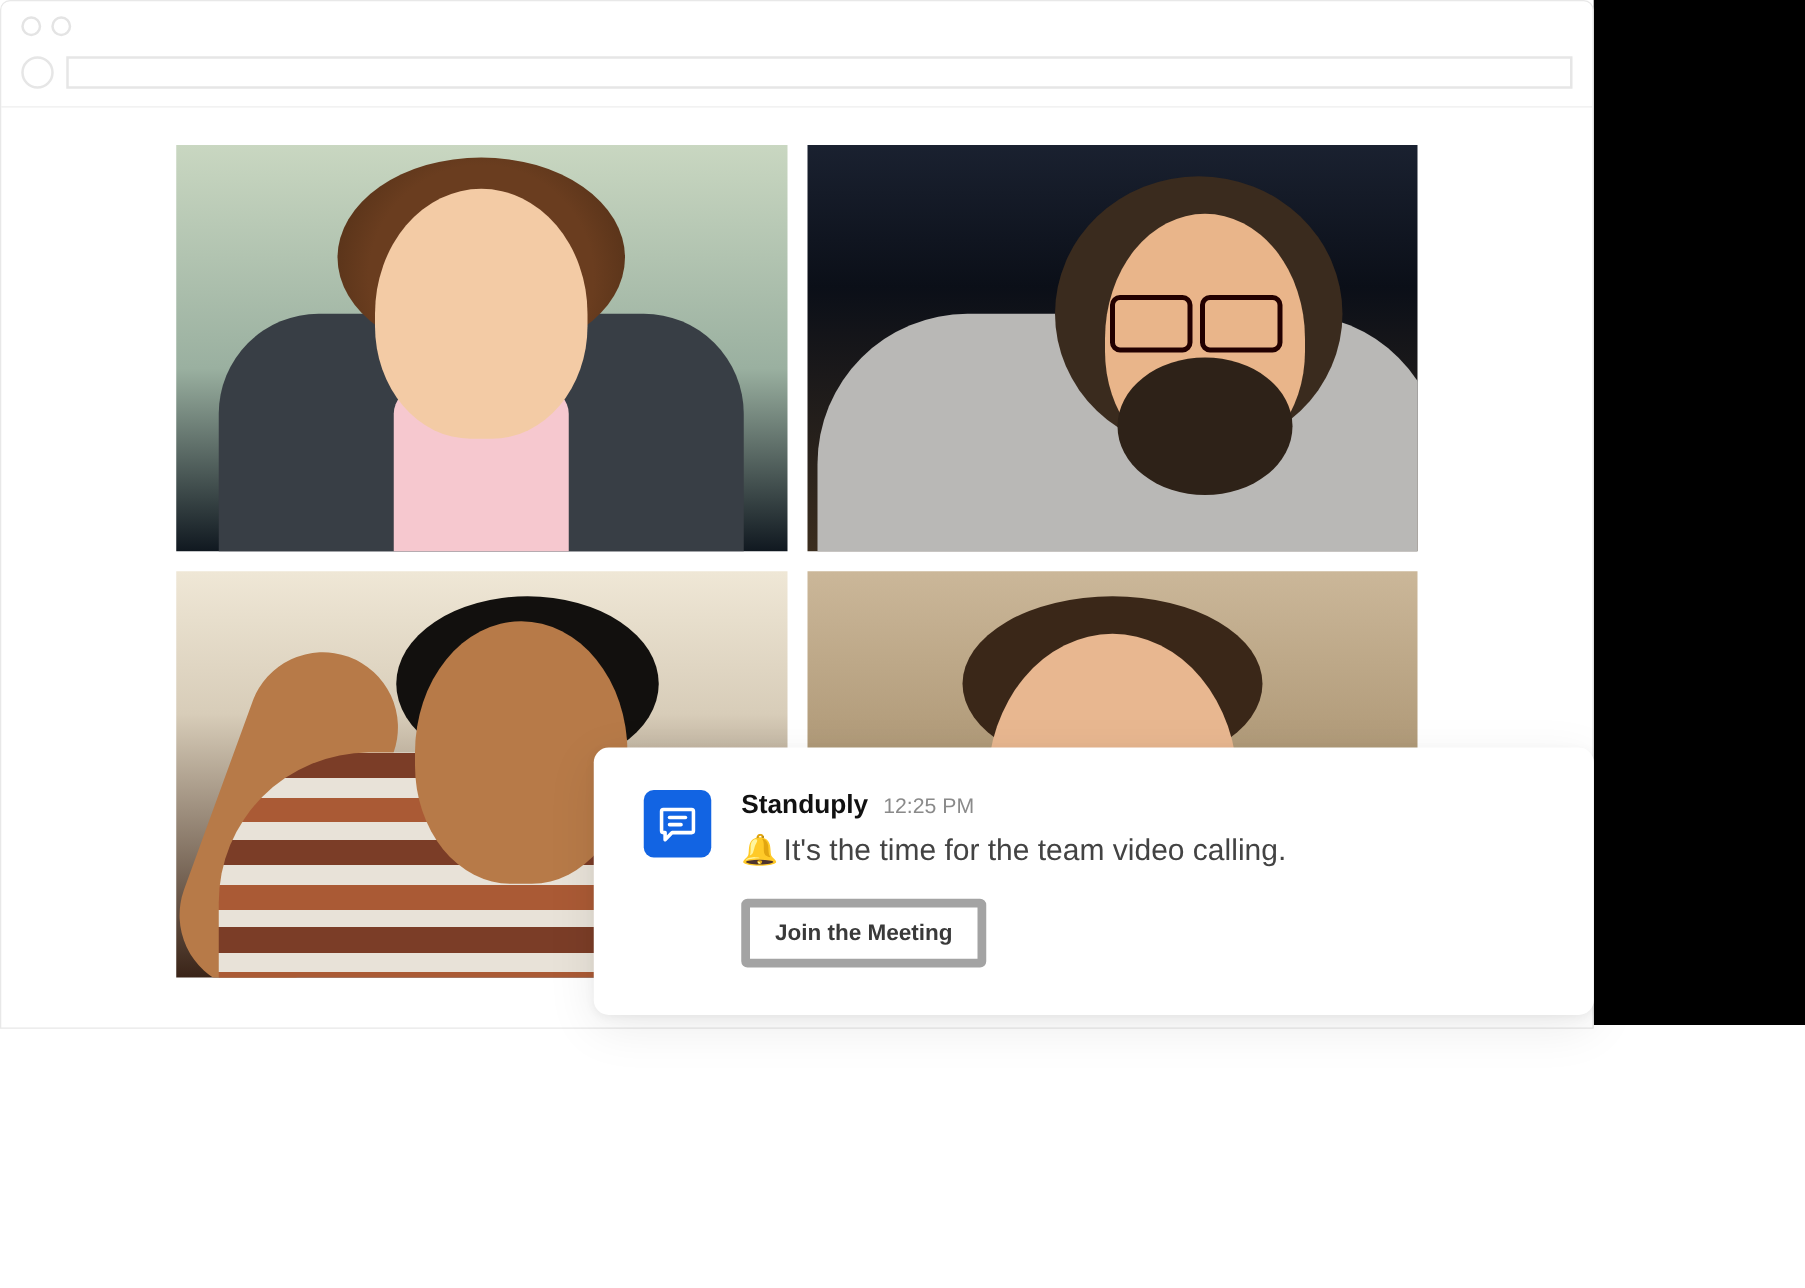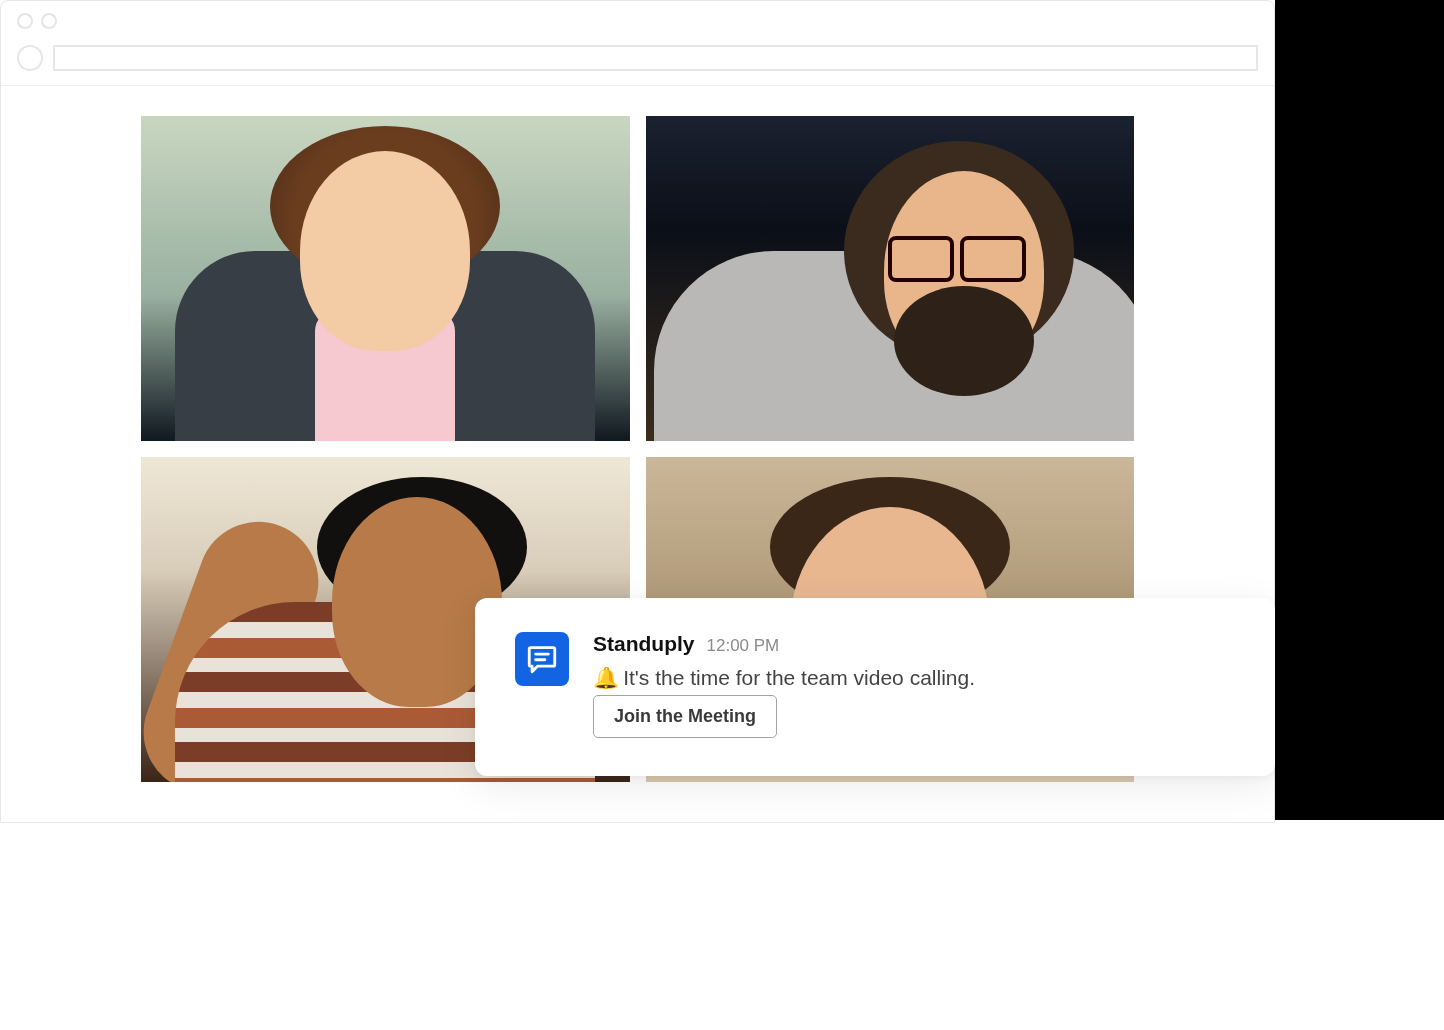--- a/index.html
+++ b/index.html
@@ -139,28 +139,29 @@
     .notif-sender {
       font-weight: 700;
       font-size: 21px;
       color: #111;
     }
     .notif-time {
       font-size: 17px;
       color: #8a8a8a;
     }
     .notif-text {
-      font-size: 21px;
+      font-size: 24px;
       color: #434343;
       line-height: 1.55;
+      margin-bottom: 20px;
     }
     .notif-text .bell { margin-right: 4px; }
     .join-btn {
       display: inline-block;
-      border: 1px solid #a3a3a3;
+      border: 7px solid #a3a3a3;
       background: #fff;
       border-radius: 5px;
       padding: 10px 20px;
       font-size: 18px;
       font-weight: 600;
       color: #3a3a3a;
       cursor: pointer;
       font-family: inherit;
     }
   </style>
@@ -221,21 +222,21 @@
     <div class="app-icon">
       <svg viewBox="0 0 24 24" fill="none">
         <path d="M4 4h16a1 1 0 0 1 1 1v11a1 1 0 0 1-1 1H9l-4 4v-4H4a1 1 0 0 1-1-1V5a1 1 0 0 1 1-1z" stroke="#fff" stroke-width="2" stroke-linejoin="round"></path>
         <line x1="7.5" y1="8.5" x2="16.5" y2="8.5" stroke="#fff" stroke-width="2" stroke-linecap="round"></line>
         <line x1="7.5" y1="12.5" x2="14" y2="12.5" stroke="#fff" stroke-width="2" stroke-linecap="round"></line>
       </svg>
     </div>
     <div class="notif-body">
       <div class="notif-header">
         <span class="notif-sender">Standuply</span>
-        <span class="notif-time">12:00 PM</span>
+        <span class="notif-time">12:25 PM</span>
       </div>
       <div class="notif-text">
         <span class="bell">🔔</span><span>It's the time for the team video calling.</span><br>
       </div>
       <button class="join-btn">Join the Meeting</button>
     </div>
   </div>
 
 </div>
 

